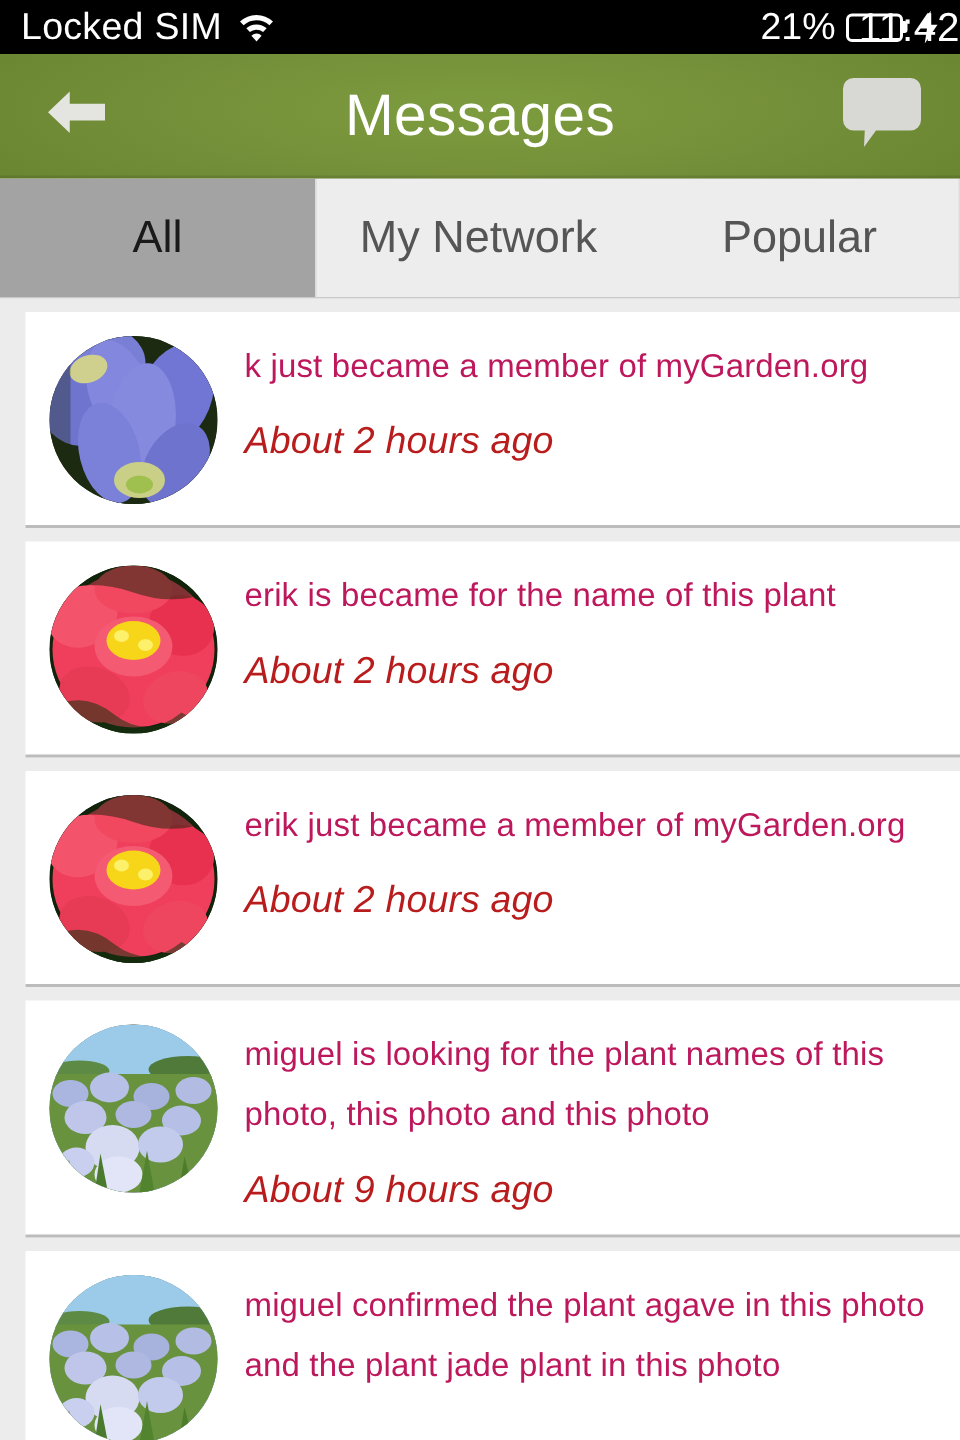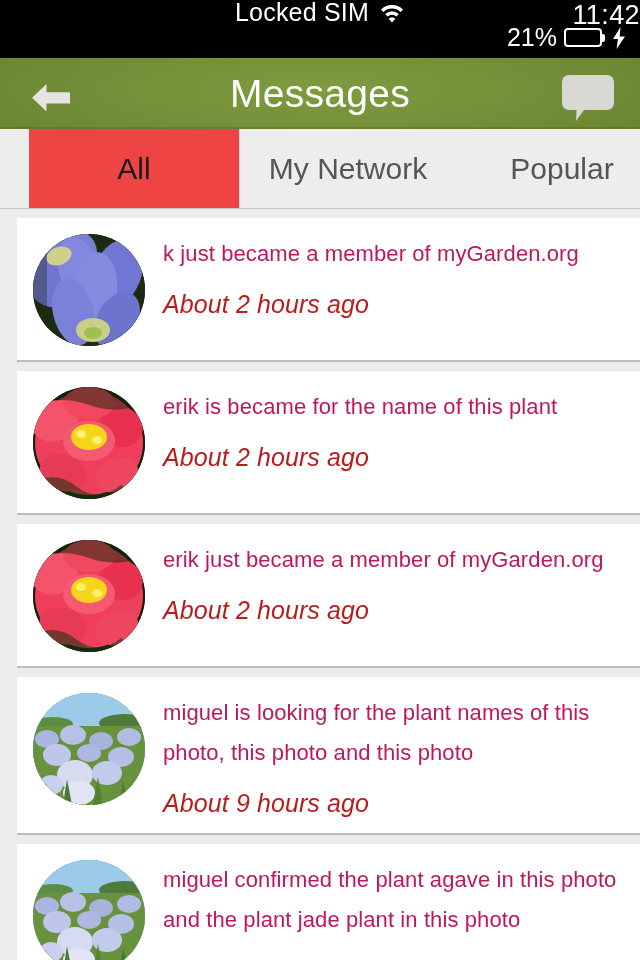--- a/index.html
+++ b/index.html
@@ -17,28 +17,27 @@
     position: relative;
     width: 640px;
     height: 960px;
     overflow: hidden;
     background: #ececec;
   }
 
   
   .statusbar {
     position: relative;
-    height: 58px;
+    height: 36px;
     background: #000;
     color: #fff;
     display: flex;
     align-items: center;
     box-sizing: border-box;
     padding: 0 14px;
-    flex-direction: column;
   }
   .sb-left {
     display: flex;
     align-items: center;
     gap: 10px;
   }
   .sb-carrier {
     font-size: 25px;
     letter-spacing: 0.2px;
     line-height: 1;
@@ -88,21 +87,21 @@
   .battery-fill {
     height: 100%;
     background: #4cd964;
     border-radius: 1px;
   }
   .bolt-icon { display: block; margin-left: 3px; }
 
   
   .header {
     position: relative;
-    height: 71px;
+    height: 83px;
     background:
       radial-gradient(ellipse 75% 130% at 50% 45%, #7d9c3e 0%, #748f39 45%, #64802c 100%);
     display: flex;
     align-items: center;
     justify-content: center;
     box-shadow: inset 0 -2px 0 rgba(0,0,0,0.10);
   }
   .header-title {
     color: #ffffff;
     font-size: 39px;
@@ -140,23 +139,22 @@
     font-size: 30px;
     box-sizing: border-box;
     cursor: pointer;
     white-space: nowrap;
     flex: 0 0 auto;
   }
   .tab.tab-all { width: 211px; }
   .tab.tab-popular { width: 213px; }
   .tab.tab-network { width: 216px; border-right: none; }
   .tab.active {
-    background: #ef4444;
+    background: #a3a3a3;
     color: #1a1a1a;
-    margin-left: 29px;
   }
 
   
   .feed {
     background: #ececec;
     padding-top: 9px;
   }
   .feed-item {
     position: relative;
     margin: 0 0 9px 17px;

